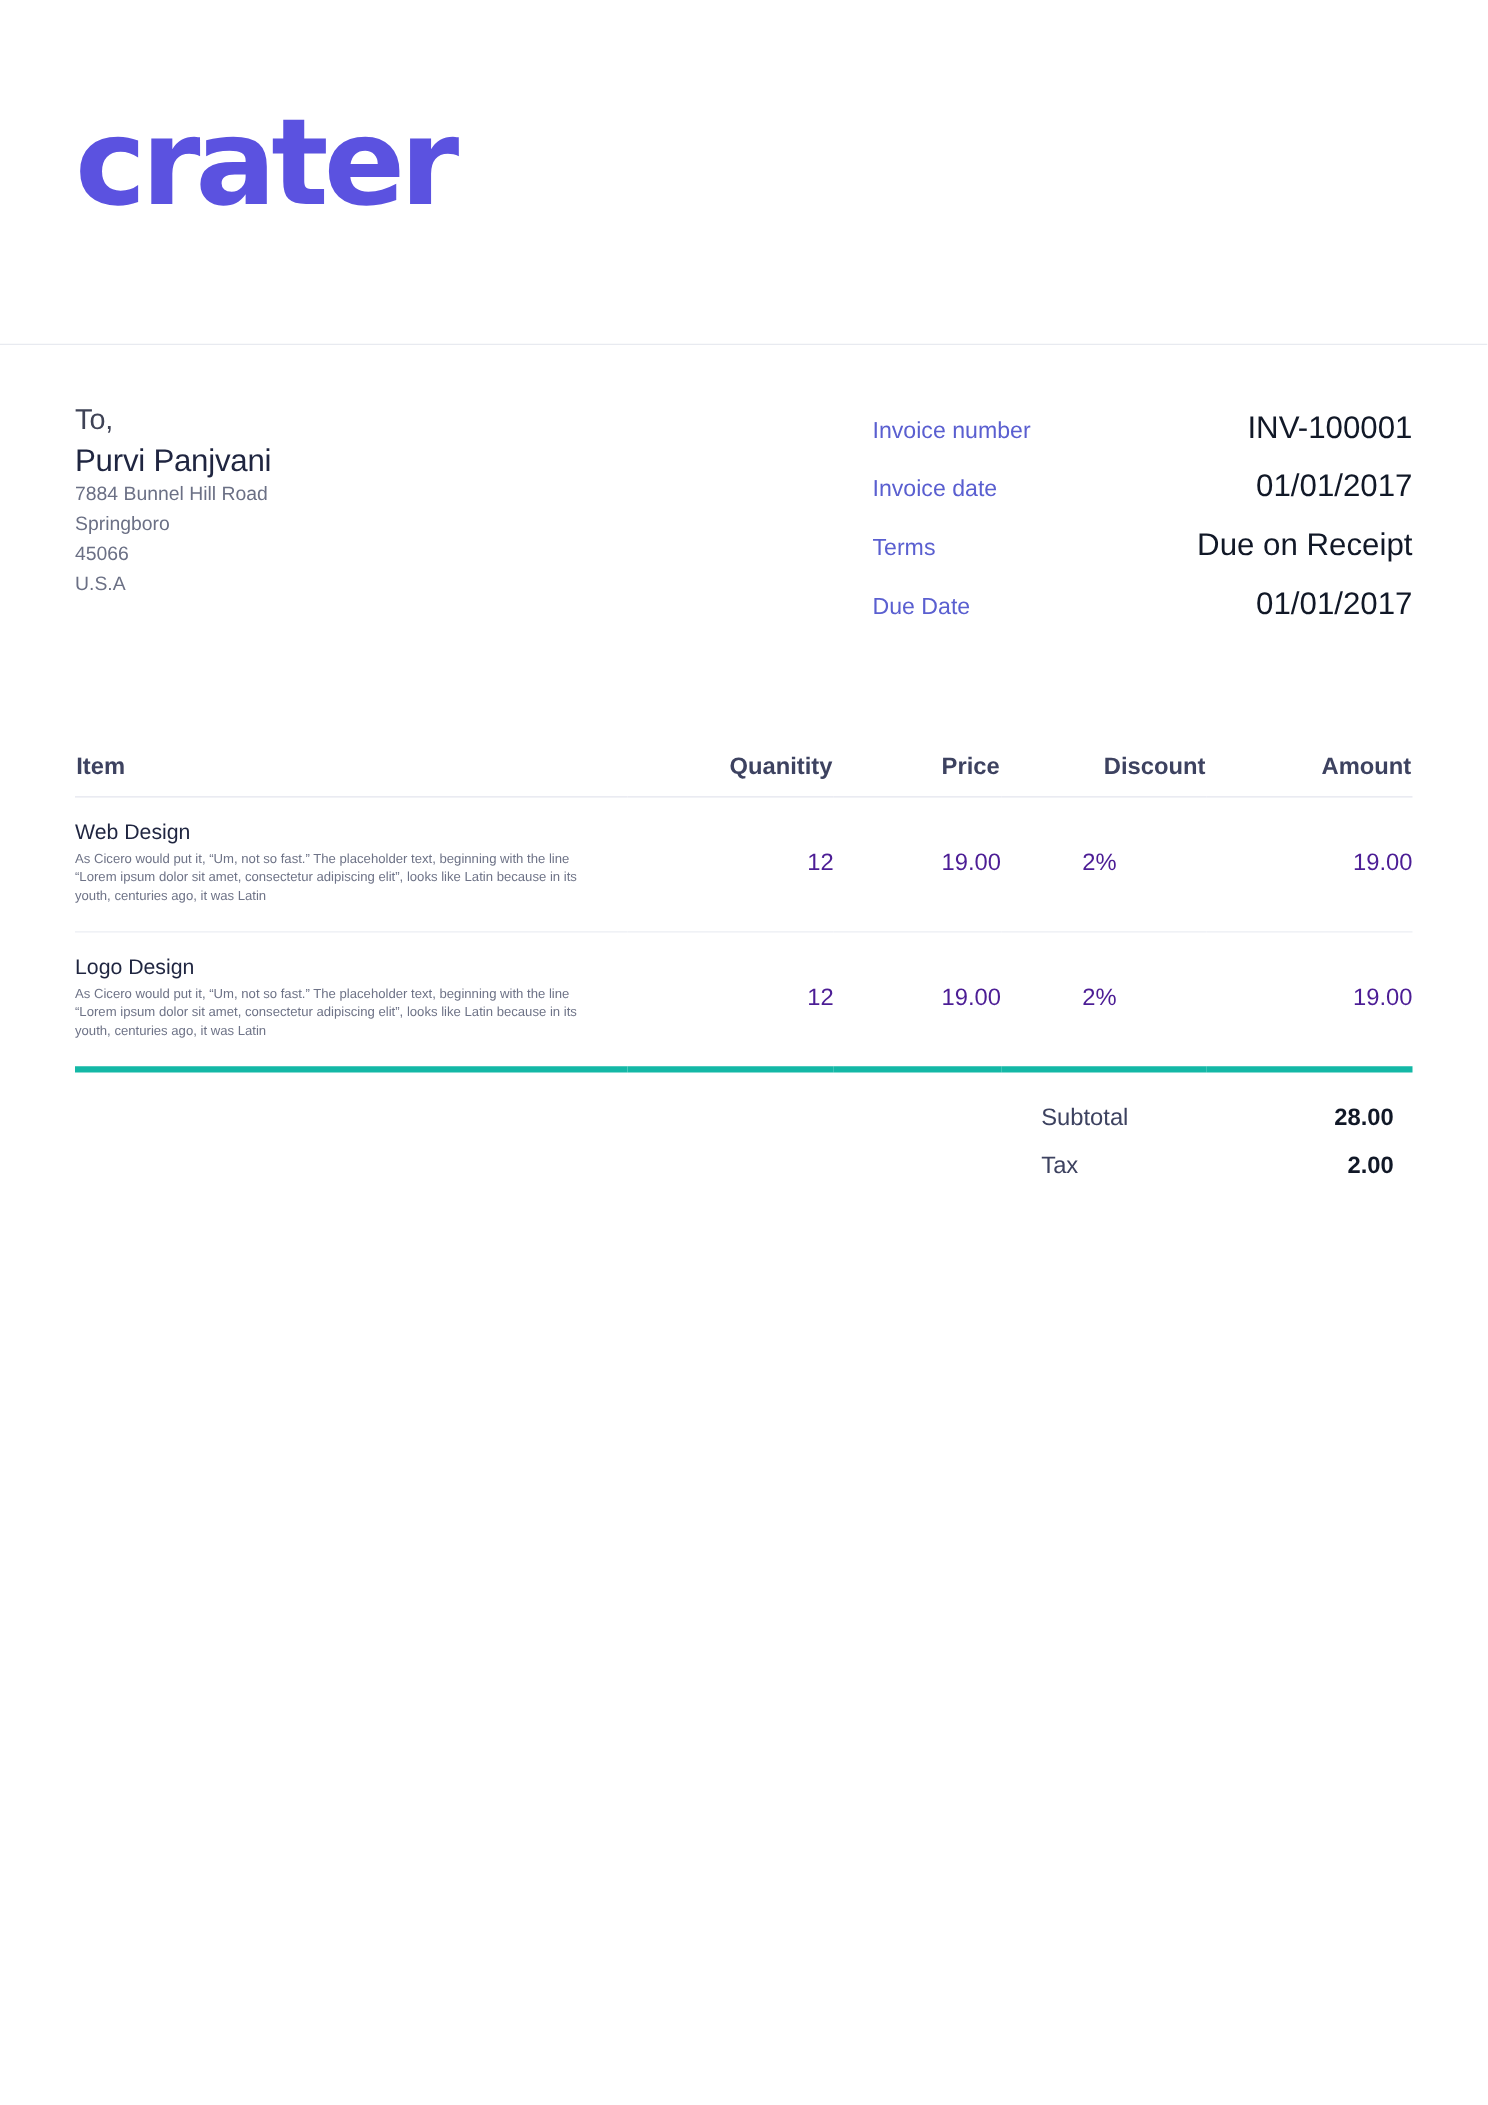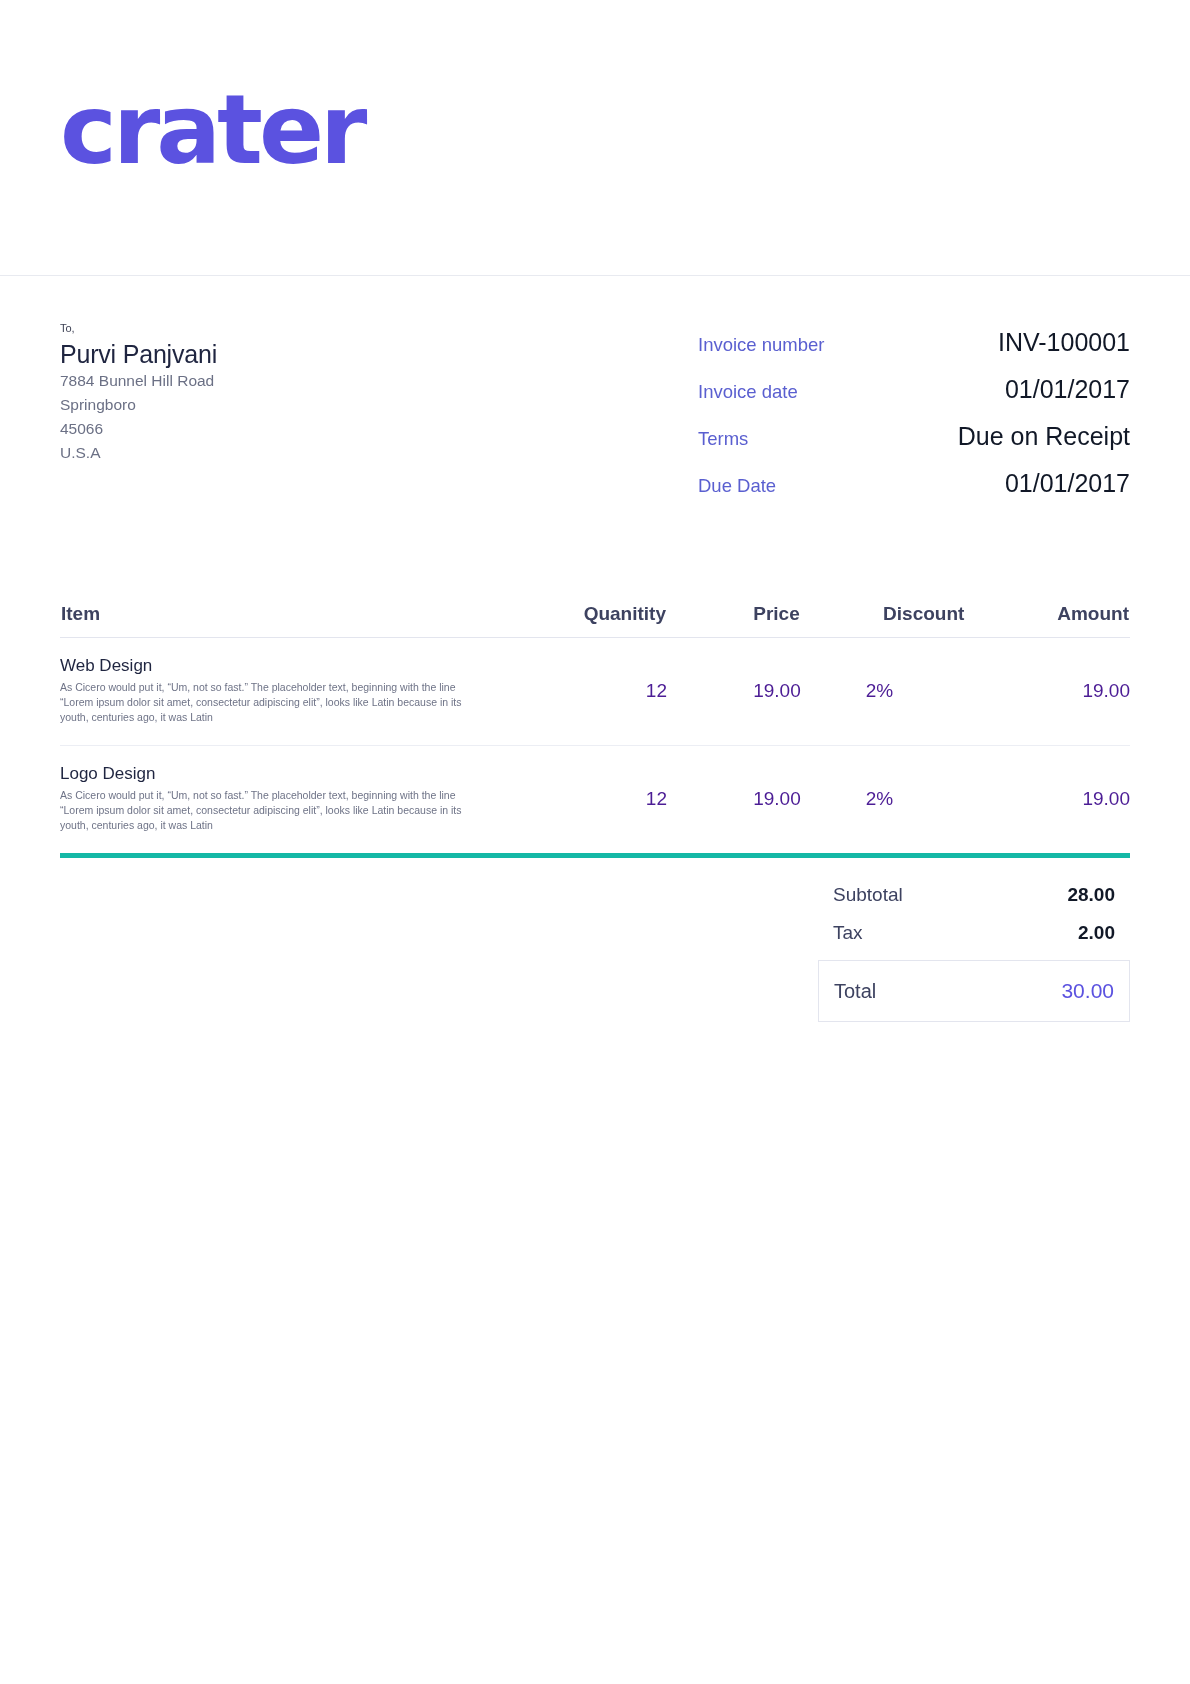--- a/index.html
+++ b/index.html
@@ -58,21 +58,21 @@
   }
 
   
   .mid {
     display: flex;
     padding: 46px 60px 0 60px;
     justify-content: space-between;
   }
   .bill-to { width: 520px; }
   .bill-label {
-    font-size: 11px;
+    font-size: 23px;
     color: #3f4356;
     margin-bottom: 6px;
   }
   .bill-name {
     font-size: 25px;
     font-weight: 400;
     color: #1f2540;
     letter-spacing: -0.2px;
   }
   .bill-line {
@@ -253,18 +253,14 @@
 <div class="totals">
   <div class="totals-box">
     <div class="tot-row">
       <span class="tot-key">Subtotal</span>
       <span class="tot-val">28.00</span>
     </div>
     <div class="tot-row">
       <span class="tot-key">Tax</span>
       <span class="tot-val">2.00</span>
     </div>
-    <div class="grand">
-      <span class="grand-key">Total</span>
-      <span class="grand-val">30.00</span>
-    </div>
   </div>
 </div>
 
 </body></html>

